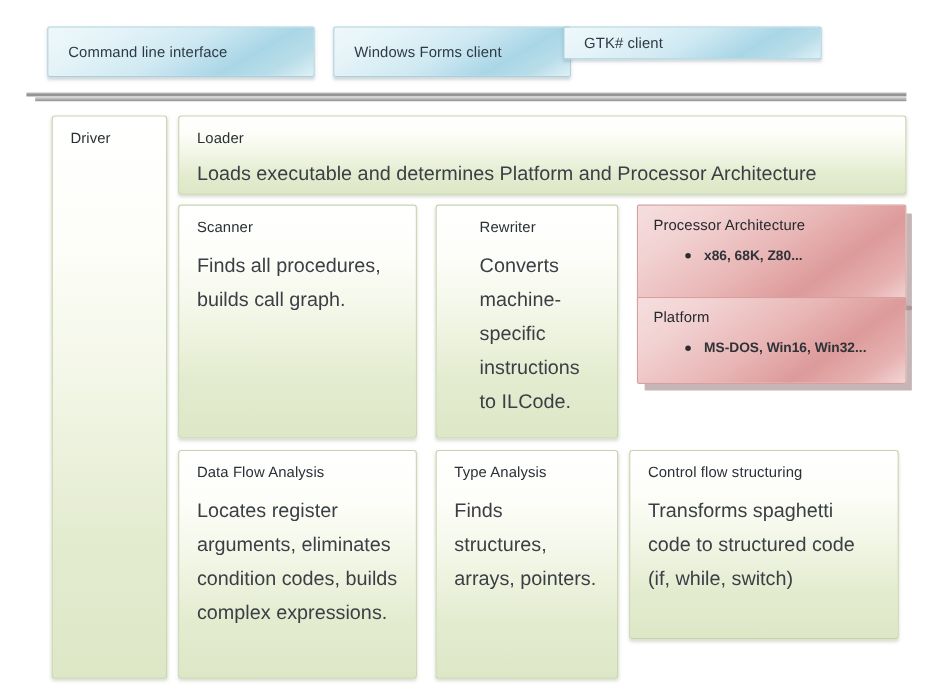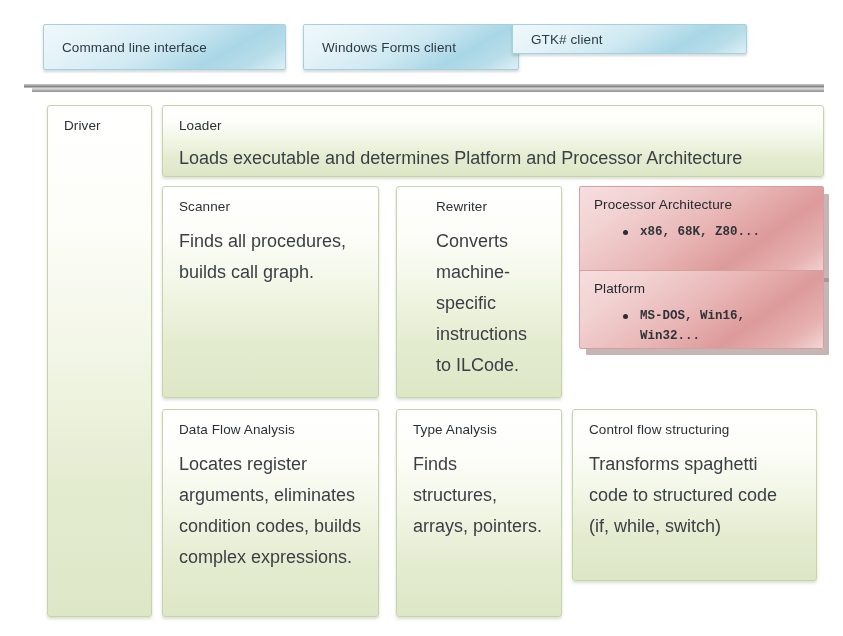--- a/index.html
+++ b/index.html
@@ -125,21 +125,20 @@
     padding: 10px 14px 8px 14px;
   }
   .panel-pink .panel-title {
     color: #26292e;
     margin-bottom: 10px;
   }
   .bullet-list {
     margin: 0;
     padding: 0 0 0 46px;
     list-style: none;
-    font-family: Liberation Mono, monospace;
   }
   .bullet-list li {
     position: relative;
     font-size: 12.5px;
     line-height: 1.62;
     color: #2f3338;
     font-weight: 600;
   }
   .bullet-list li::before {
     content: "";

